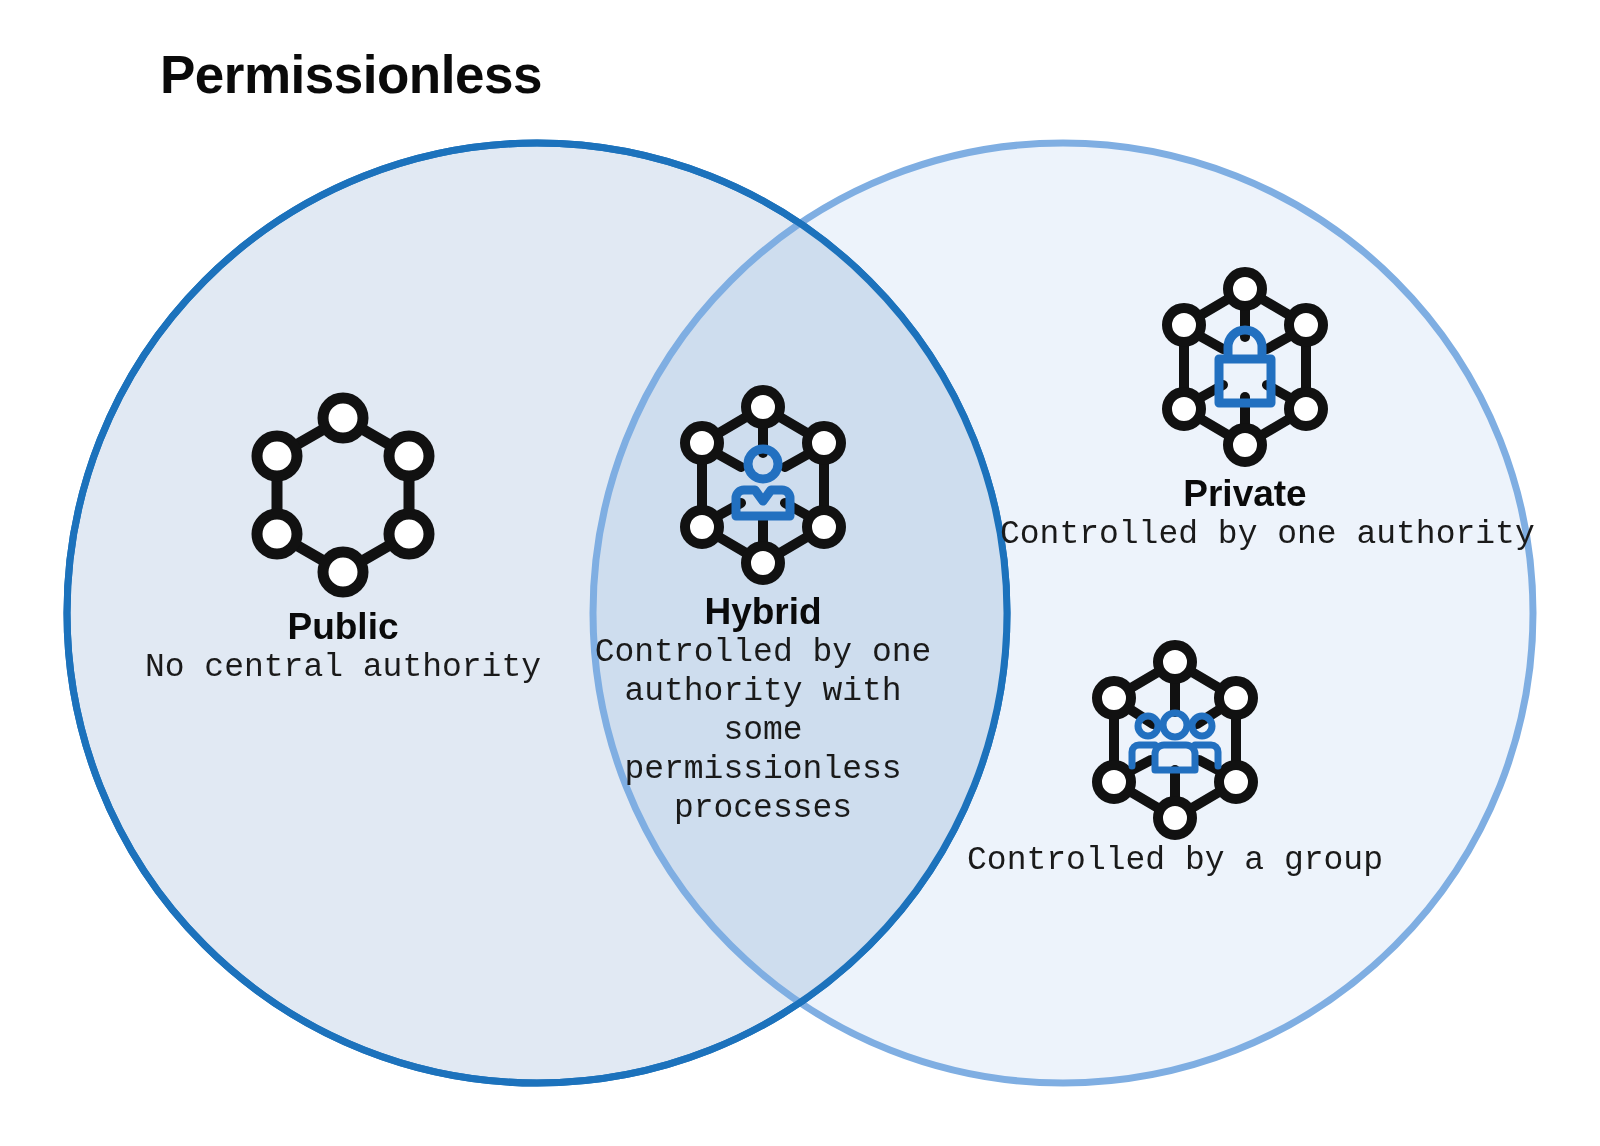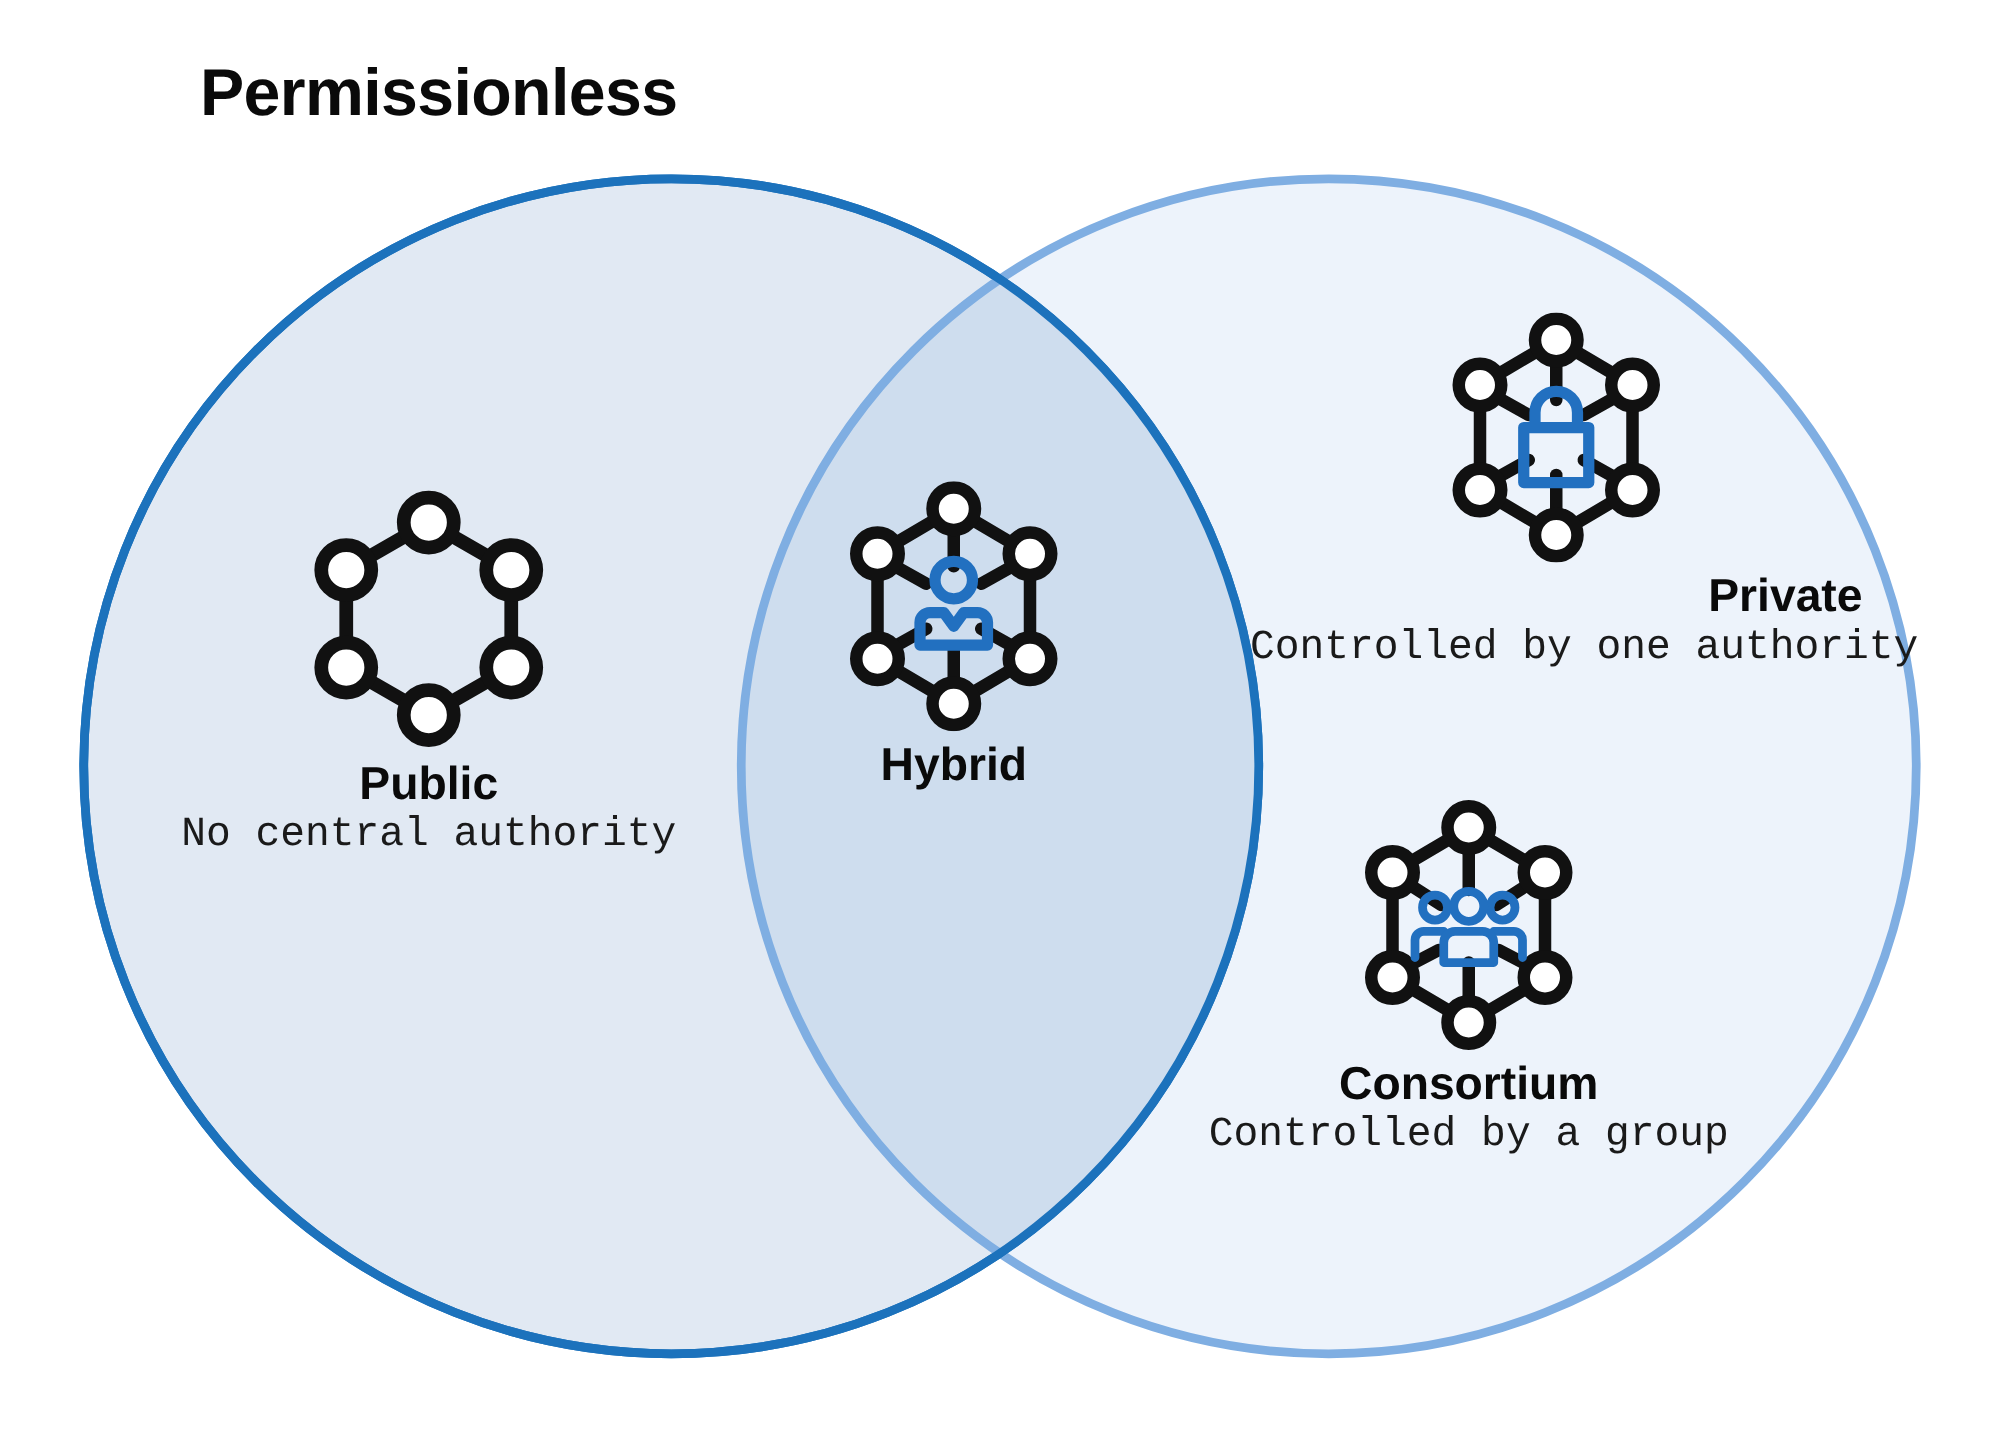--- a/index.html
+++ b/index.html
@@ -80,23 +80,22 @@
   }
   
   #group-hybrid {
     left: 588px;
     top: 385px;
     width: 350px;
   }
   
   #group-private {
     left: 1000px;
-    top: 250px;
+    top: 267px;
     width: 490px;
-    text-align: right;
   }
   
   #group-consortium {
     left: 930px;
     top: 640px;
     width: 490px;
   }
 </style>
 </head>
 <body>
@@ -174,20 +173,21 @@
         <circle cx="39" cy="142" r="17"></circle>
         <circle cx="39" cy="58" r="17"></circle>
       </g>
 
       <g fill="none" stroke="#2270C0" stroke-width="9" stroke-linejoin="round">
         <circle cx="100" cy="79" r="15"></circle>
         <path d="M73 131 v-18 a8 8 0 0 1 8 -8 h11 l8 11 l8 -11 h11 a8 8 0 0 1 8 8 v18 z"></path>
       </g>
     </svg>
     <div class="group-name">Hybrid</div>
+    <div class="group-desc wrap">Controlled by one authority with some permissionless processes</div>
   </div>
 
   <div class="group" id="group-private">
     <svg class="group-icon" width="200" height="200" viewBox="0 0 200 200">
       <g fill="none" stroke="#111111" stroke-width="10" stroke-linecap="round">
         <line x1="100" y1="22" x2="161" y2="58"></line>
         <line x1="161" y1="58" x2="161" y2="142"></line>
         <line x1="161" y1="142" x2="100" y2="178"></line>
         <line x1="100" y1="178" x2="39" y2="142"></line>
         <line x1="39" y1="142" x2="39" y2="58"></line>
@@ -244,17 +244,16 @@
 
       <g fill="none" stroke="#2270C0" stroke-width="7" stroke-linejoin="round" stroke-linecap="round">
         <circle cx="73" cy="86" r="10"></circle>
         <circle cx="127" cy="86" r="10"></circle>
         <circle cx="100" cy="85" r="12"></circle>
         <path d="M57 126 v-14 a7 7 0 0 1 7 -7 h16"></path>
         <path d="M143 126 v-14 a7 7 0 0 0 -7 -7 h-16"></path>
         <path d="M80 130 v-16 a9 9 0 0 1 9 -9 h22 a9 9 0 0 1 9 9 v16 z"></path>
       </g>
     </svg>
-    <div class="group-name">Consortium</div>
     <div class="group-desc nowrap">Controlled by a group</div>
   </div>
 
 </div>
 
 </body></html>

